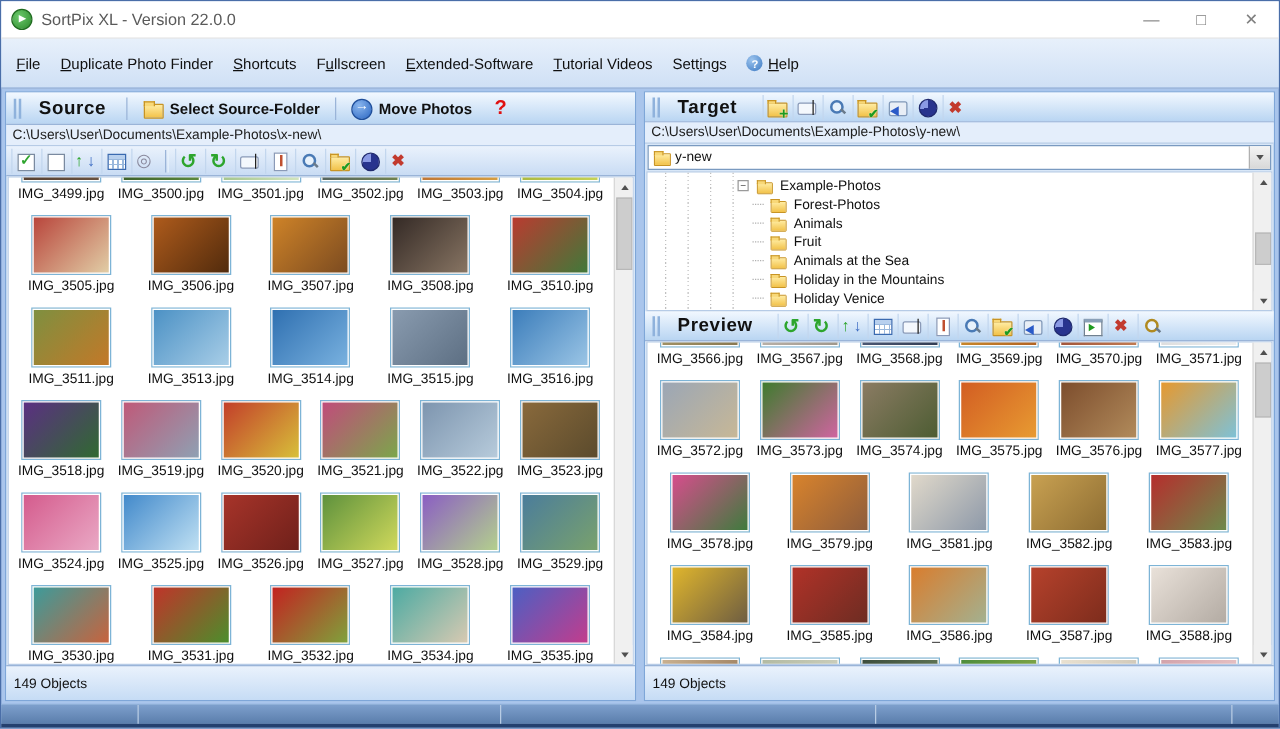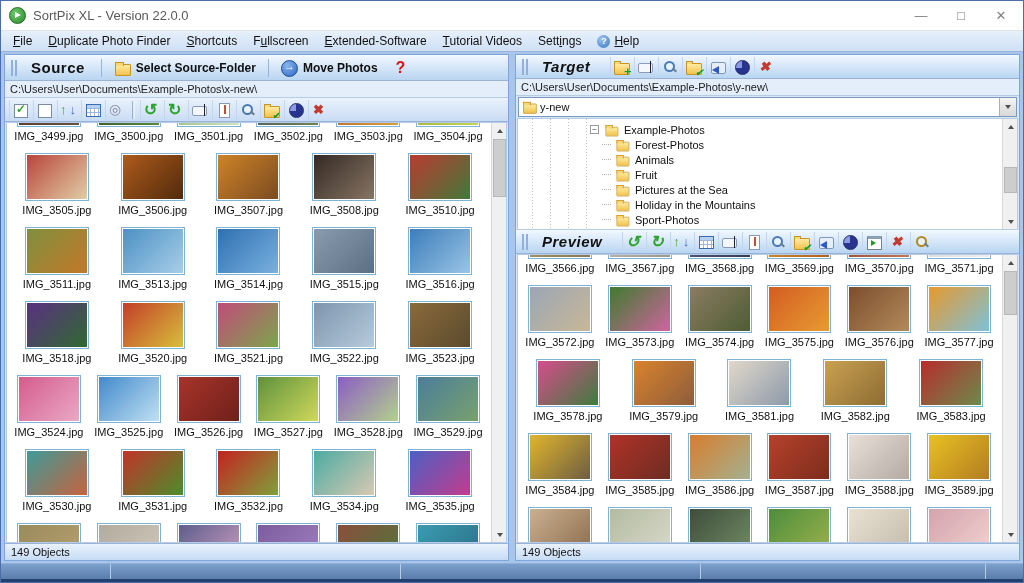--- a/index.html
+++ b/index.html
@@ -7,31 +7,31 @@
   .window { width:1024px; height:583px; border:1px solid #4a6ea8; background:#a9c5ec; display:flex; flex-direction:column; }
 
   
   .titlebar { height:30px; background:#ffffff; display:flex; align-items:center; padding:0 2px 0 8px; border-bottom:1px solid #e2e2e2; flex:none; }
   .appicon { width:17px; height:17px; border-radius:50%; background:radial-gradient(circle at 35% 35%, #6cc96c, #2c8a2c); position:relative; margin-right:7px; border:1px solid #1f6b1f; }
   .appicon::after { content:""; position:absolute; left:5px; top:4px; width:0; height:0; border-left:6px solid #ffffff; border-top:3px solid transparent; border-bottom:3px solid transparent; }
   .titletext { font-size:13px; color:#5a5a5a; flex:1; }
   .wbtn { width:40px; height:26px; display:flex; align-items:center; justify-content:center; color:#808080; font-size:13px; }
 
   
-  .menubar { height:21px; background:linear-gradient(#e7f0fb,#cfe0f5); display:flex; align-items:center; padding-left:4px; font-size:12px; color:#101010; border-bottom:1px solid #9ab4d8; flex:none; }
+  .menubar { height:40px; background:linear-gradient(#e7f0fb,#cfe0f5); display:flex; align-items:center; padding-left:4px; font-size:12px; color:#101010; border-bottom:1px solid #9ab4d8; flex:none; }
   .menu-item { padding:2px 8px; display:flex; align-items:center; gap:4px; white-space:nowrap; }
   .menu-item u { text-decoration:underline; }
   .ic-help-circle { width:13px; height:13px; border-radius:50%; background:radial-gradient(circle at 35% 30%, #9cc4ee, #3a78c2); color:#fff; font-size:9px; font-weight:bold; display:inline-flex; align-items:center; justify-content:center; }
 
   
   .main { flex:1; display:flex; gap:6px; padding:2px 3px; min-height:0; }
   .panel { flex:1; min-width:0; border:1px solid #7ea6d8; background:#d8e7f8; display:flex; flex-direction:column; }
 
   .phead { height:26px; background:linear-gradient(#f2f8ff,#b9d5f2); border-bottom:1px solid #9ab4d8; display:flex; align-items:center; gap:6px; padding:0 6px; flex:none; }
-  .phead.small { height:24px;font-style:italic; }
+  .phead.small { height:24px; }
   .grip { width:6px; height:16px; border-left:2px solid #8fb2dc; border-right:2px solid #8fb2dc; margin-right:2px; }
   .ptitle { font-size:15px; font-weight:bold; color:#111; letter-spacing:.5px; margin:0 10px 0 6px; }
   .hsep { width:1px; height:18px; background:#9ab4d8; }
   .hbtn { display:flex; align-items:center; gap:5px; font-size:12px; font-weight:bold; color:#101010; padding:2px 6px; white-space:nowrap; }
   .red-q { color:#e01010; font-size:16px; font-weight:bold; padding:0 6px; }
 
   .pathbar { height:17px; background:#e4eefb; border-bottom:1px solid #b6cbe6; font-size:11px; color:#202020; display:flex; align-items:center; padding:0 5px; white-space:nowrap; overflow:hidden; flex:none; }
 
   .toolbar { height:24px; background:linear-gradient(#eaf2fc,#c9dcf4); border-bottom:1px solid #9ab4d8; display:flex; align-items:center; padding:0 4px; gap:2px; flex:none; }
   .tb-btn { width:22px; height:20px; display:flex; align-items:center; justify-content:center; border-left:1px solid #c2d6ee; }
@@ -123,21 +123,21 @@
   
   .gridwrap { flex:1; min-height:0; position:relative; background:#fff; border:1px solid #b6cbe6; margin:0 1px; overflow:hidden; }
   .gridview { position:absolute; inset:0 16px 0 0; overflow:hidden; }
   .gridscroll { margin-top:-48px; }
   .grow { display:flex; height:74px; padding:0 2px; }
   .gcell { flex:1; display:flex; flex-direction:column; align-items:center; padding-top:4px; }
   .thumb { width:64px; height:48px; border:1px solid #7db4d6; background:#ccc; padding:0; outline:1px solid #fff; outline-offset:-2px; }
   .glabel { font-size:11px; color:#101010; margin-top:3px; white-space:nowrap; }
 
   
-  .pstatus { height:17px; background:linear-gradient(#eaf2fc,#c6dcf5); border-top:1px solid #9ab4d8; font-size:11px; color:#101010; display:flex; align-items:center; padding:0 6px; flex:none; }
+  .pstatus { height:28px; background:linear-gradient(#eaf2fc,#c6dcf5); border-top:1px solid #9ab4d8; font-size:11px; color:#101010; display:flex; align-items:center; padding:0 6px; flex:none; }
   .bottombar { height:19px; flex:none; background:linear-gradient(#7d9fcc,#5a7dab); border-top:1px solid #8fb0d8; border-bottom:3px solid #24406e; display:flex; }
   .bseg { border-right:1px solid #b8cce4; height:100%; }
   .bseg:nth-child(1){ width:110px; } .bseg:nth-child(2){ width:290px; } .bseg:nth-child(3){ width:300px; } .bseg:nth-child(4){ width:285px; } .bseg:nth-child(5){ flex:1; border-right:none; }
 </style>
 </head>
 <body>
 
 <div class="window">
 
   <div class="titlebar">
@@ -311,20 +311,24 @@
                   <span class="thumb" style="background: linear-gradient(135deg, rgb(58, 124, 186), rgb(156, 198, 230));"></span>
                   <span class="glabel">IMG_3516.jpg</span>
                 </div>
               </div>
               <div class="grow">
                 <div class="gcell">
                   <span class="thumb" style="background: linear-gradient(135deg, rgb(92, 46, 132), rgb(47, 107, 47));"></span>
                   <span class="glabel">IMG_3518.jpg</span>
                 </div>
                 <div class="gcell">
+                  <span class="thumb" style="background: linear-gradient(135deg, rgb(192, 88, 120), rgb(142, 162, 180));"></span>
+                  <span class="glabel">IMG_3519.jpg</span>
+                </div>
+                <div class="gcell">
                   <span class="thumb" style="background: linear-gradient(135deg, rgb(194, 60, 42), rgb(216, 194, 58));"></span>
                   <span class="glabel">IMG_3520.jpg</span>
                 </div>
                 <div class="gcell">
                   <span class="thumb" style="background: linear-gradient(135deg, rgb(194, 74, 124), rgb(122, 168, 74));"></span>
                   <span class="glabel">IMG_3521.jpg</span>
                 </div>
                 <div class="gcell">
                   <span class="thumb" style="background: linear-gradient(135deg, rgb(124, 148, 174), rgb(184, 204, 220));"></span>
                   <span class="glabel">IMG_3522.jpg</span>
@@ -471,25 +475,29 @@
             <div class="trow tchild">
               <span class="ic ic-folder"></span>
               <span>Animals</span>
             </div>
             <div class="trow tchild">
               <span class="ic ic-folder"></span>
               <span>Fruit</span>
             </div>
             <div class="trow tchild">
               <span class="ic ic-folder"></span>
-              <span>Pictures at the Sea</span>
+              <span>Animals at the Sea</span>
             </div>
             <div class="trow tchild">
               <span class="ic ic-folder"></span>
               <span>Holiday in the Mountains</span>
+            </div>
+            <div class="trow tchild">
+              <span class="ic ic-folder"></span>
+              <span>Holiday Venice</span>
             </div>
             <div class="trow tchild">
               <span class="ic ic-folder"></span>
               <span>Sport-Photos</span>
             </div>
           </div>
         <div class="sbar">
           <div class="sarrow up"></div>
           <div class="sthumb" style="top:48px;height:26px;"></div>
           <div class="sarrow down"></div>
@@ -633,24 +641,20 @@
                   <span class="glabel">IMG_3586.jpg</span>
                 </div>
                 <div class="gcell">
                   <span class="thumb" style="background: linear-gradient(135deg, rgb(183, 66, 44), rgb(124, 44, 28));"></span>
                   <span class="glabel">IMG_3587.jpg</span>
                 </div>
                 <div class="gcell">
                   <span class="thumb" style="background: linear-gradient(135deg, rgb(234, 226, 218), rgb(178, 170, 162));"></span>
                   <span class="glabel">IMG_3588.jpg</span>
                 </div>
-                <div class="gcell">
-                  <span class="thumb" style="background: linear-gradient(135deg, rgb(234, 194, 34), rgb(178, 124, 34));"></span>
-                  <span class="glabel">IMG_3589.jpg</span>
-                </div>
               </div>
               <div class="grow">
                 <div class="gcell">
                   <span class="thumb" style="background: linear-gradient(135deg, rgb(202, 178, 146), rgb(140, 108, 76));"></span>
                   <span class="glabel"></span>
                 </div>
                 <div class="gcell">
                   <span class="thumb" style="background: linear-gradient(135deg, rgb(178, 186, 162), rgb(218, 218, 202));"></span>
                   <span class="glabel"></span>
                 </div>

